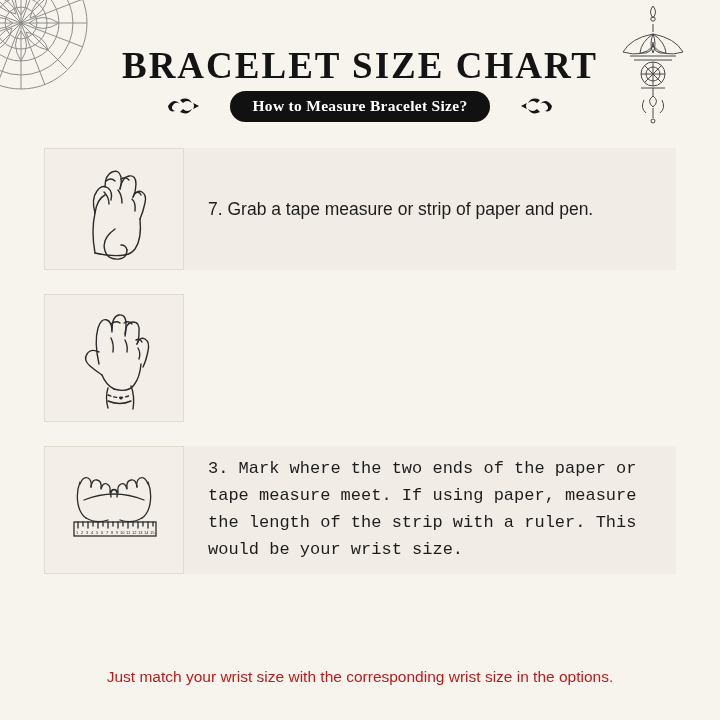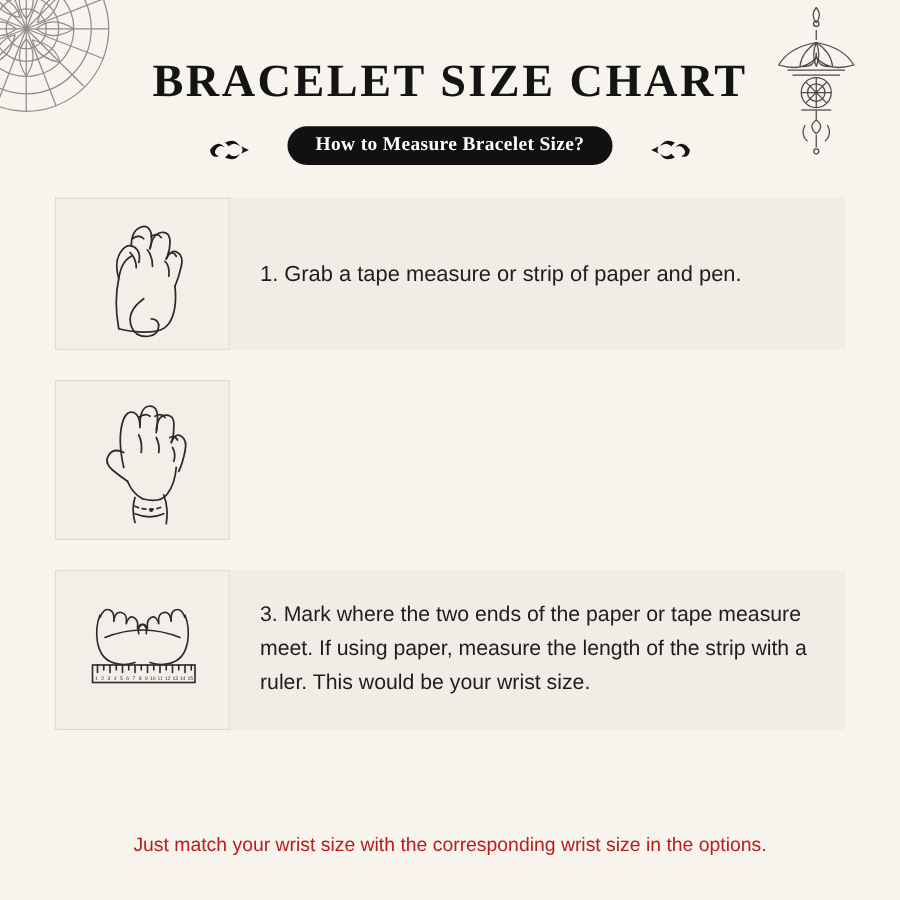--- a/index.html
+++ b/index.html
@@ -46,23 +46,23 @@
     font-family: "Liberation Serif", serif;
     font-size: 37px;
     letter-spacing: 2.0px;
     font-weight: 700;
     color: #141414;
     margin: 0;
     line-height: 1.1;
   }
 
   .subtitle-row {
-    margin-top: 14px;
+    margin-top: 4px;
     display: flex;
-    align-items: flex-end;
+    align-items: center;
     justify-content: center;
     gap: 28px;
   }
   .flourish {
     width: 36px;
     height: 24px;
     flex: none;
   }
   .subtitle-pill {
     background: #111111;
@@ -109,20 +109,21 @@
     box-sizing: border-box;
   }
   .step-text {
     font-size: 17.5px;
     line-height: 1.62;
     color: #1d1d1d;
   }
   .step-3 .step-text {
     font-size: 17px;
     line-height: 1.58;
+    font-family: Liberation Mono, monospace;
   }
 
   
   .footer {
     position: absolute;
     left: 0;
     right: 0;
     bottom: 34px;
     text-align: center;
     font-size: 15.5px;
@@ -231,21 +232,21 @@
           <path d="M81 62 q2 20 -5 30 q-4 5 -10 6"></path>
           <path d="M66 98 q-14 2 -30 -2"></path>
           <path d="M45 35 q5 5 5 12 M59 33 q4 5 4 13 M73 42 q4 4 3 12"></path>
           <path d="M47 24 q5 -4 9 0 M62 22 q5 -3 8 1 M76 36 q4 -2 6 2"></path>
           <path d="M56 72 q-14 10 -10 22 q3 9 14 8 q8 -1 8 -9"></path>
           <path d="M68 93 q-1 -5 -6 -5"></path>
         </g>
       </svg>
     </div>
     <div class="step-text-wrap">
-      <div class="step-text">1. Grab a tape measure or strip of paper and pen.</div>
+      <div class="step-text">7. Grab a tape measure or strip of paper and pen.</div>
     </div>
   </div>
 
   <div class="step step-2">
     <div class="step-figure tall">
       <svg width="110" height="112" viewBox="0 0 110 112">
         <g fill="none" stroke="#2b2b2b" stroke-width="1.4" stroke-linecap="round">
           <path d="M40 62 q-5 -22 -1 -36 q3 -10 9 -8 q5 2 5 12"></path>
           <path d="M53 28 q0 -14 7 -15 q7 -1 7 9 q0 8 -1 12"></path>
           <path d="M66 32 q1 -12 8 -12 q7 0 6 10 q0 8 -2 12"></path>

